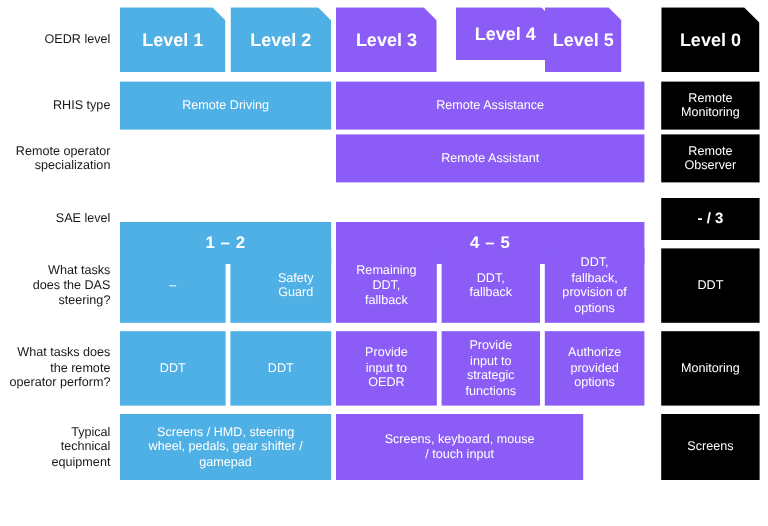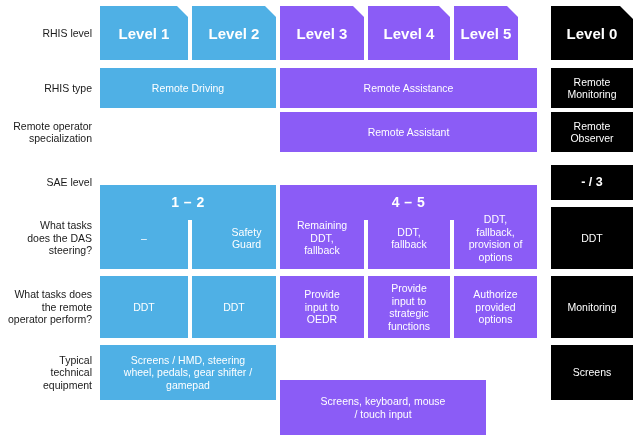--- a/index.html
+++ b/index.html
@@ -79,39 +79,39 @@
     justify-content: center;
     color: #ffffff;
     font-size: 11.5px;
   }
 </style>
 </head>
 <body>
 
 <div id="matrix">
 
-  <div class="row-label" style="top:6px;height:54px;">RHIS level</div>
+  <div class="row-label" style="top:6px;height:54px;">OEDR level</div>
   <div class="row-label" style="top:68px;height:40px;">RHIS type</div>
   <div class="row-label" style="top:165px;height:35px;">SAE level</div>
   <div class="row-label" style="top:112px;height:40px;">Remote operator
 specialization</div>
   <div class="row-label" style="top:207px;height:62px;">What tasks
 does the DAS
 steering?</div>
   <div class="row-label" style="top:276px;height:62px;">What tasks does
 the remote
 operator perform?</div>
   <div class="row-label" style="top:345px;height:55px;">Typical
 technical
 equipment</div>
 
   <div class="cell c-light hdr" style="left:100px;top:6px;width:88px;height:54px;">Level 1</div>
   <div class="cell c-light hdr" style="left:192px;top:6px;width:84px;height:54px;">Level 2</div>
   <div class="cell c-dark hdr" style="left:280px;top:6px;width:84px;height:54px;">Level 3</div>
-  <div class="cell c-dark hdr" style="left:368px;top:6px;width:82px;height:54px;">Level 4</div>
+  <div class="cell c-dark hdr" style="left:380px;top:6px;width:82px;height:44px;">Level 4</div>
   <div class="cell c-dark hdr" style="left:454px;top:6px;width:64px;height:54px;">Level 5</div>
   <div class="cell c-black hdr-black" style="left:551px;top:6px;width:82px;height:54px;">Level 0</div>
 
   <div class="cell c-light" style="left:100px;top:68px;width:176px;height:40px;">Remote Driving</div>
   <div class="cell c-dark" style="left:280px;top:68px;width:257px;height:40px;">Remote Assistance</div>
   <div class="cell c-black" style="left:551px;top:68px;width:82px;height:40px;">Remote
 Monitoring</div>
 
   <div class="cell c-dark" style="left:280px;top:112px;width:257px;height:40px;">Remote Assistant</div>
   <div class="cell c-black" style="left:551px;top:112px;width:82px;height:40px;">Remote
@@ -145,18 +145,18 @@
 strategic
 functions</div>
   <div class="cell c-dark" style="left:454px;top:276px;width:83px;height:62px;">Authorize
 provided
 options</div>
   <div class="cell c-black" style="left:551px;top:276px;width:82px;height:62px;">Monitoring</div>
 
   <div class="cell c-light" style="left:100px;top:345px;width:176px;height:55px;">Screens / HMD, steering
 wheel, pedals, gear shifter /
 gamepad</div>
-  <div class="cell c-dark" style="left:280px;top:345px;width:206px;height:55px;margin-top:35px;">Screens, keyboard, mouse
+  <div class="cell c-dark" style="left:280px;top:345px;width:206px;height:55px;">Screens, keyboard, mouse
 / touch input</div>
   <div class="cell c-black" style="left:551px;top:345px;width:82px;height:55px;">Screens</div>
 
 
 </div>
 
 </body></html>

